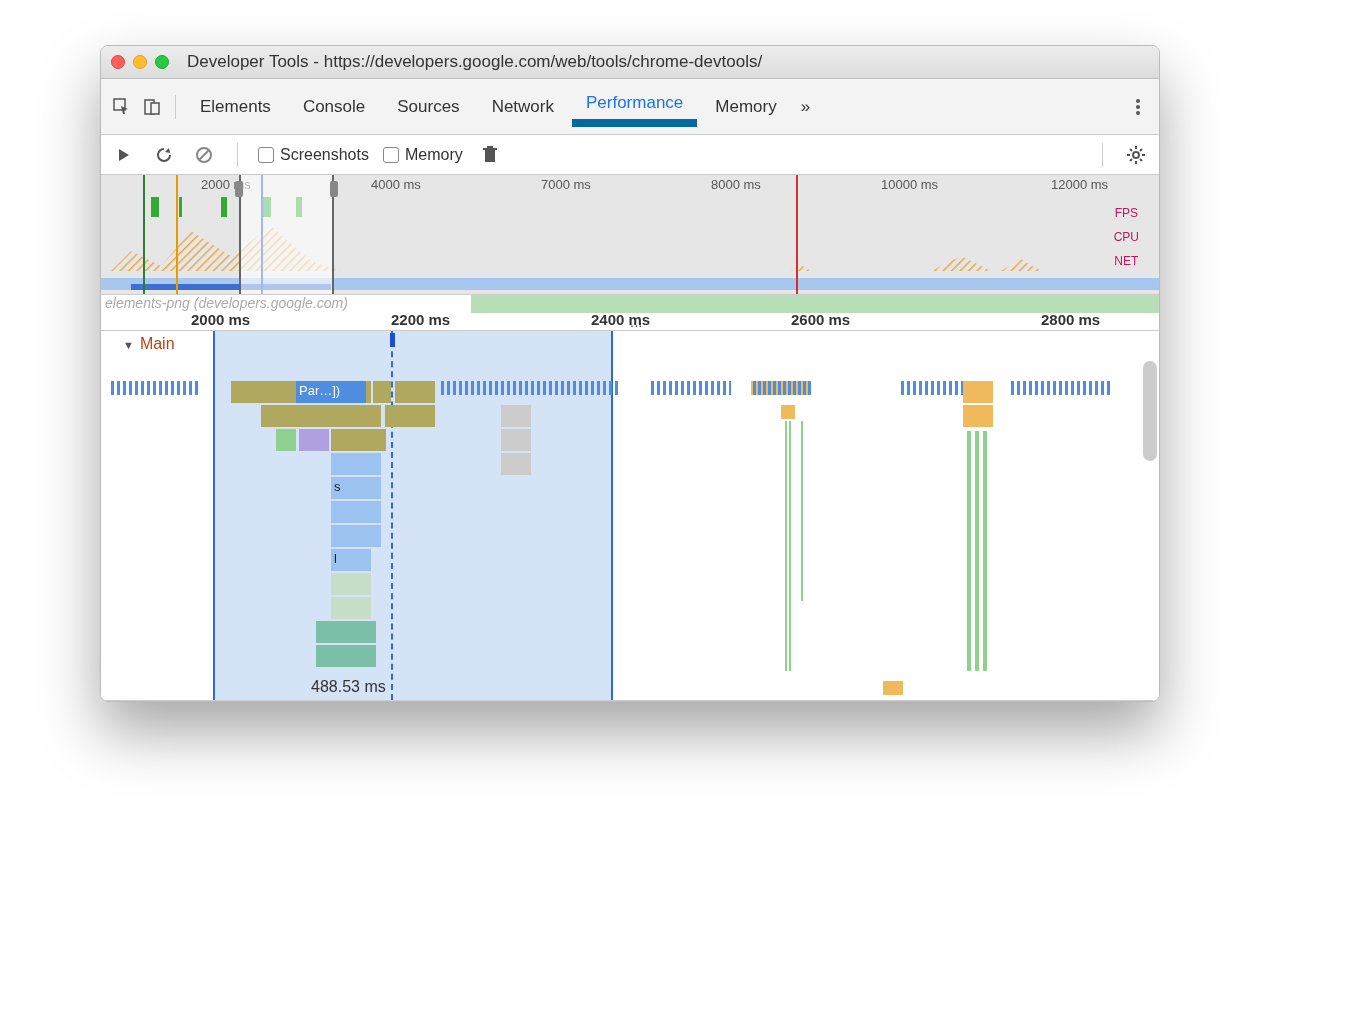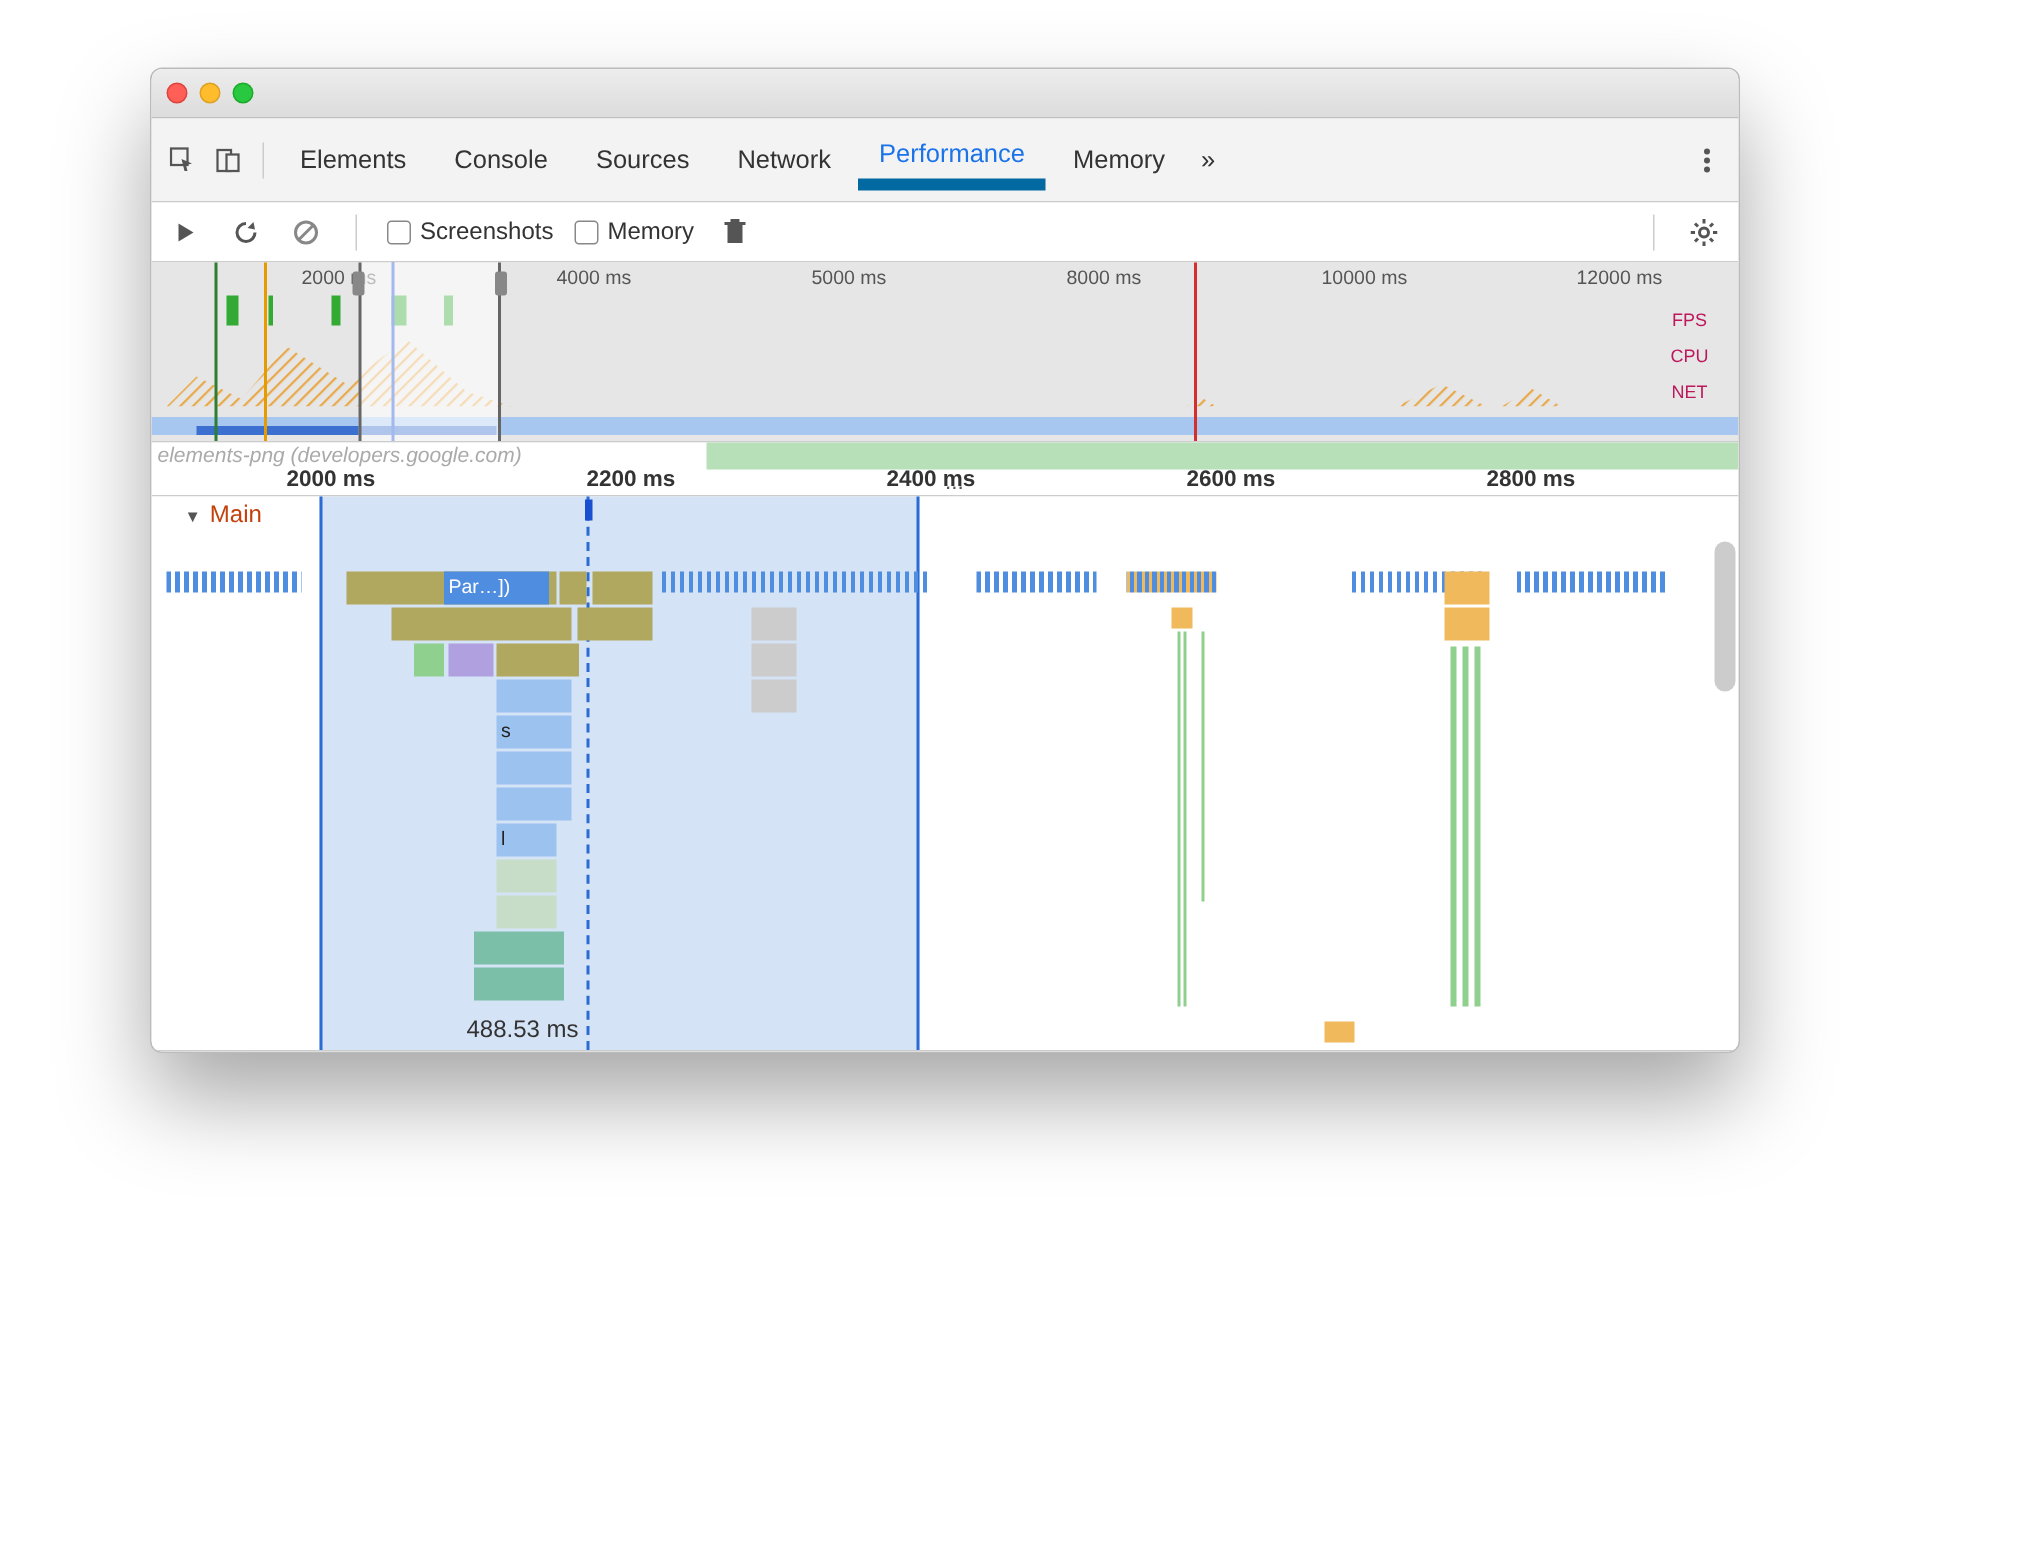--- a/index.html
+++ b/index.html
@@ -101,20 +101,21 @@
 <body>
 
 <div class="window">
 
   <div class="titlebar">
     <div class="traffic">
       <div class="dot red"></div>
       <div class="dot yellow"></div>
       <div class="dot green"></div>
     </div>
+    <div class="title">Developer Tools - https://developers.google.com/web/tools/chrome-devtools/</div>
   </div>
 
   <div class="tabbar">
     <div class="icon-btn">
       <svg width="18" height="18" viewBox="0 0 18 18">
           <rect x="1" y="1" width="11" height="11" fill="none" stroke="#555" stroke-width="1.5"></rect>
           <path d="M8 8 L15 11 L11 12 L12 16 L10 16 L9 12 Z" fill="#555"></path>
         </svg>
     </div>
     <div class="icon-btn">
@@ -191,21 +192,21 @@
             <line x1="13" y1="5" x2="15" y2="3"></line>
           </g>
         </svg>
     </div>
   </div>
 
   <div class="overview">
     <div class="overview-ticks">
       <span class="tick" style="left:100px">2000 ms</span>
       <span class="tick" style="left:270px">4000 ms</span>
-      <span class="tick" style="left:440px">5000 ms</span>
+      <span class="tick" style="left:440px">7000 ms</span>
       <span class="tick" style="left:610px">8000 ms</span>
       <span class="tick" style="left:780px">10000 ms</span>
       <span class="tick" style="left:950px">12000 ms</span>
     </div>
     <div class="side-labels">
       <div>FPS</div>
       <div>CPU</div>
       <div>NET</div>
     </div>
 
@@ -243,21 +244,21 @@
     <div class="ov-handle" style="left:229px"></div>
   </div>
 
   <div class="ruler2">
     <div class="ghost">elements-png (developers.google.com)</div>
     <div class="greenbar"></div>
     <span class="tick2" style="left:90px">2000 ms</span>
     <span class="tick2" style="left:290px">2200 ms</span>
     <span class="tick2" style="left:490px">2400 ms</span>
     <span class="tick2" style="left:690px">2600 ms</span>
-    <span class="tick2" style="left:890px">2800 ms</span>
+    <span class="tick2" style="left:940px">2800 ms</span>
     <div class="dots">...</div>
   </div>
 
   <div class="main-area">
     <div class="main-label">Main</div>
     <div class="scrollbar"></div>
 
     <div class="sel-overlay" style="left:112px; width:400px"></div>
     <div class="sel-dash" style="left:290px"></div>
     <div style="position:absolute; left:289px; top:2px; width:5px; height:14px; background:#1a4fd0"></div>

